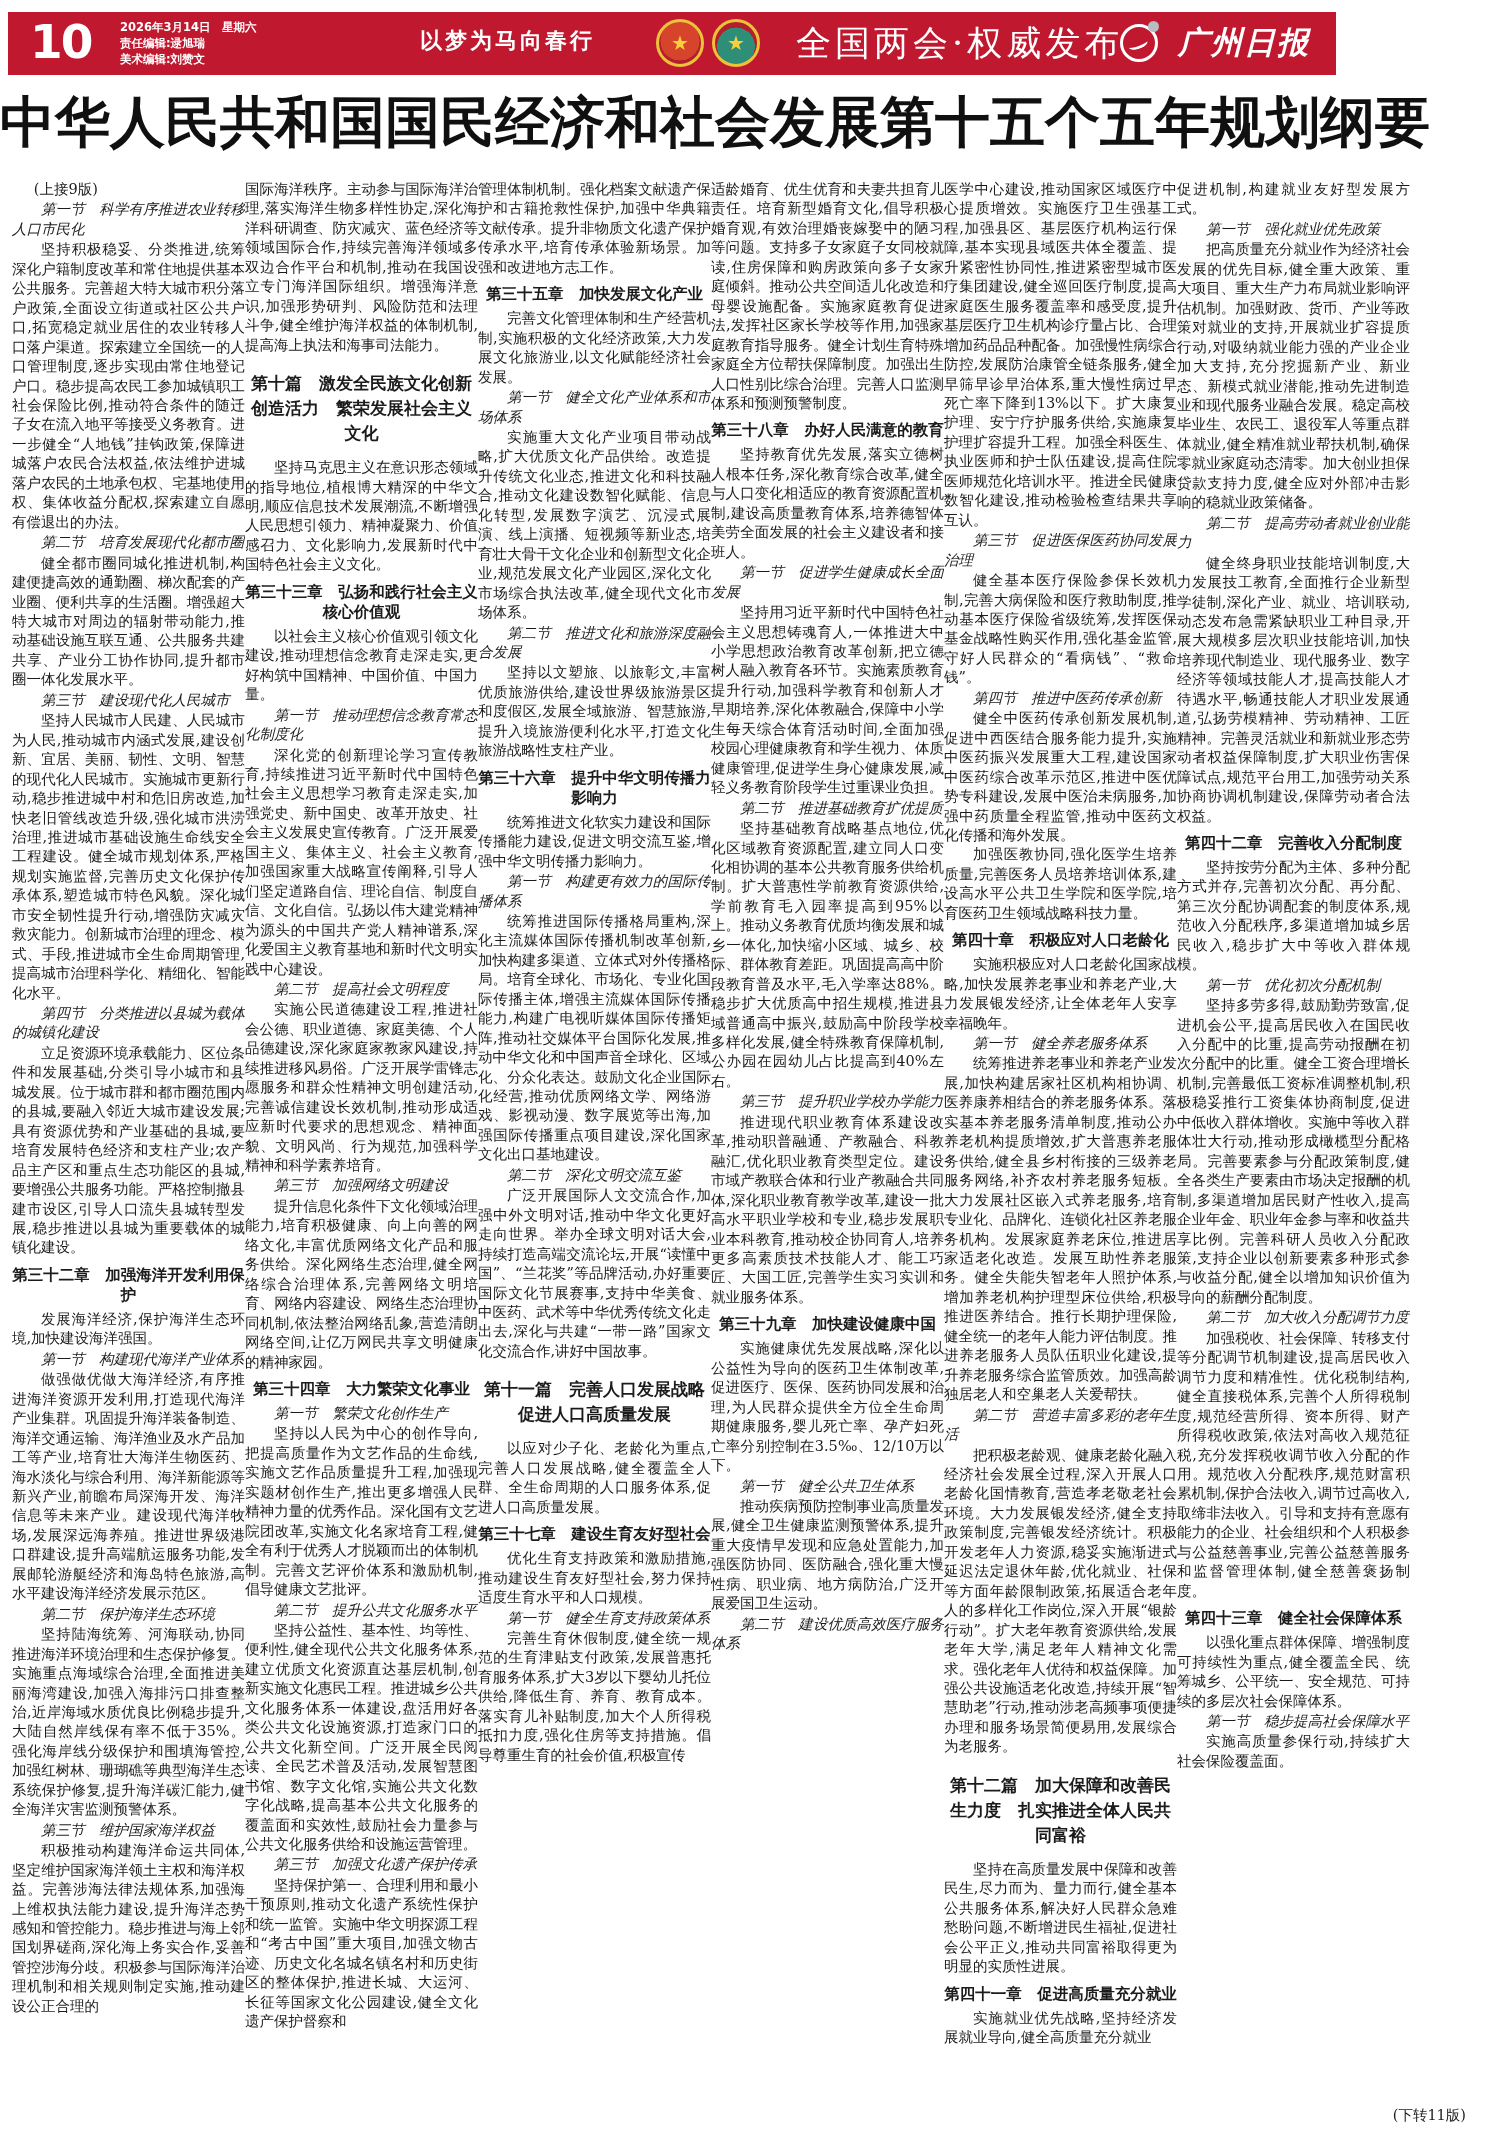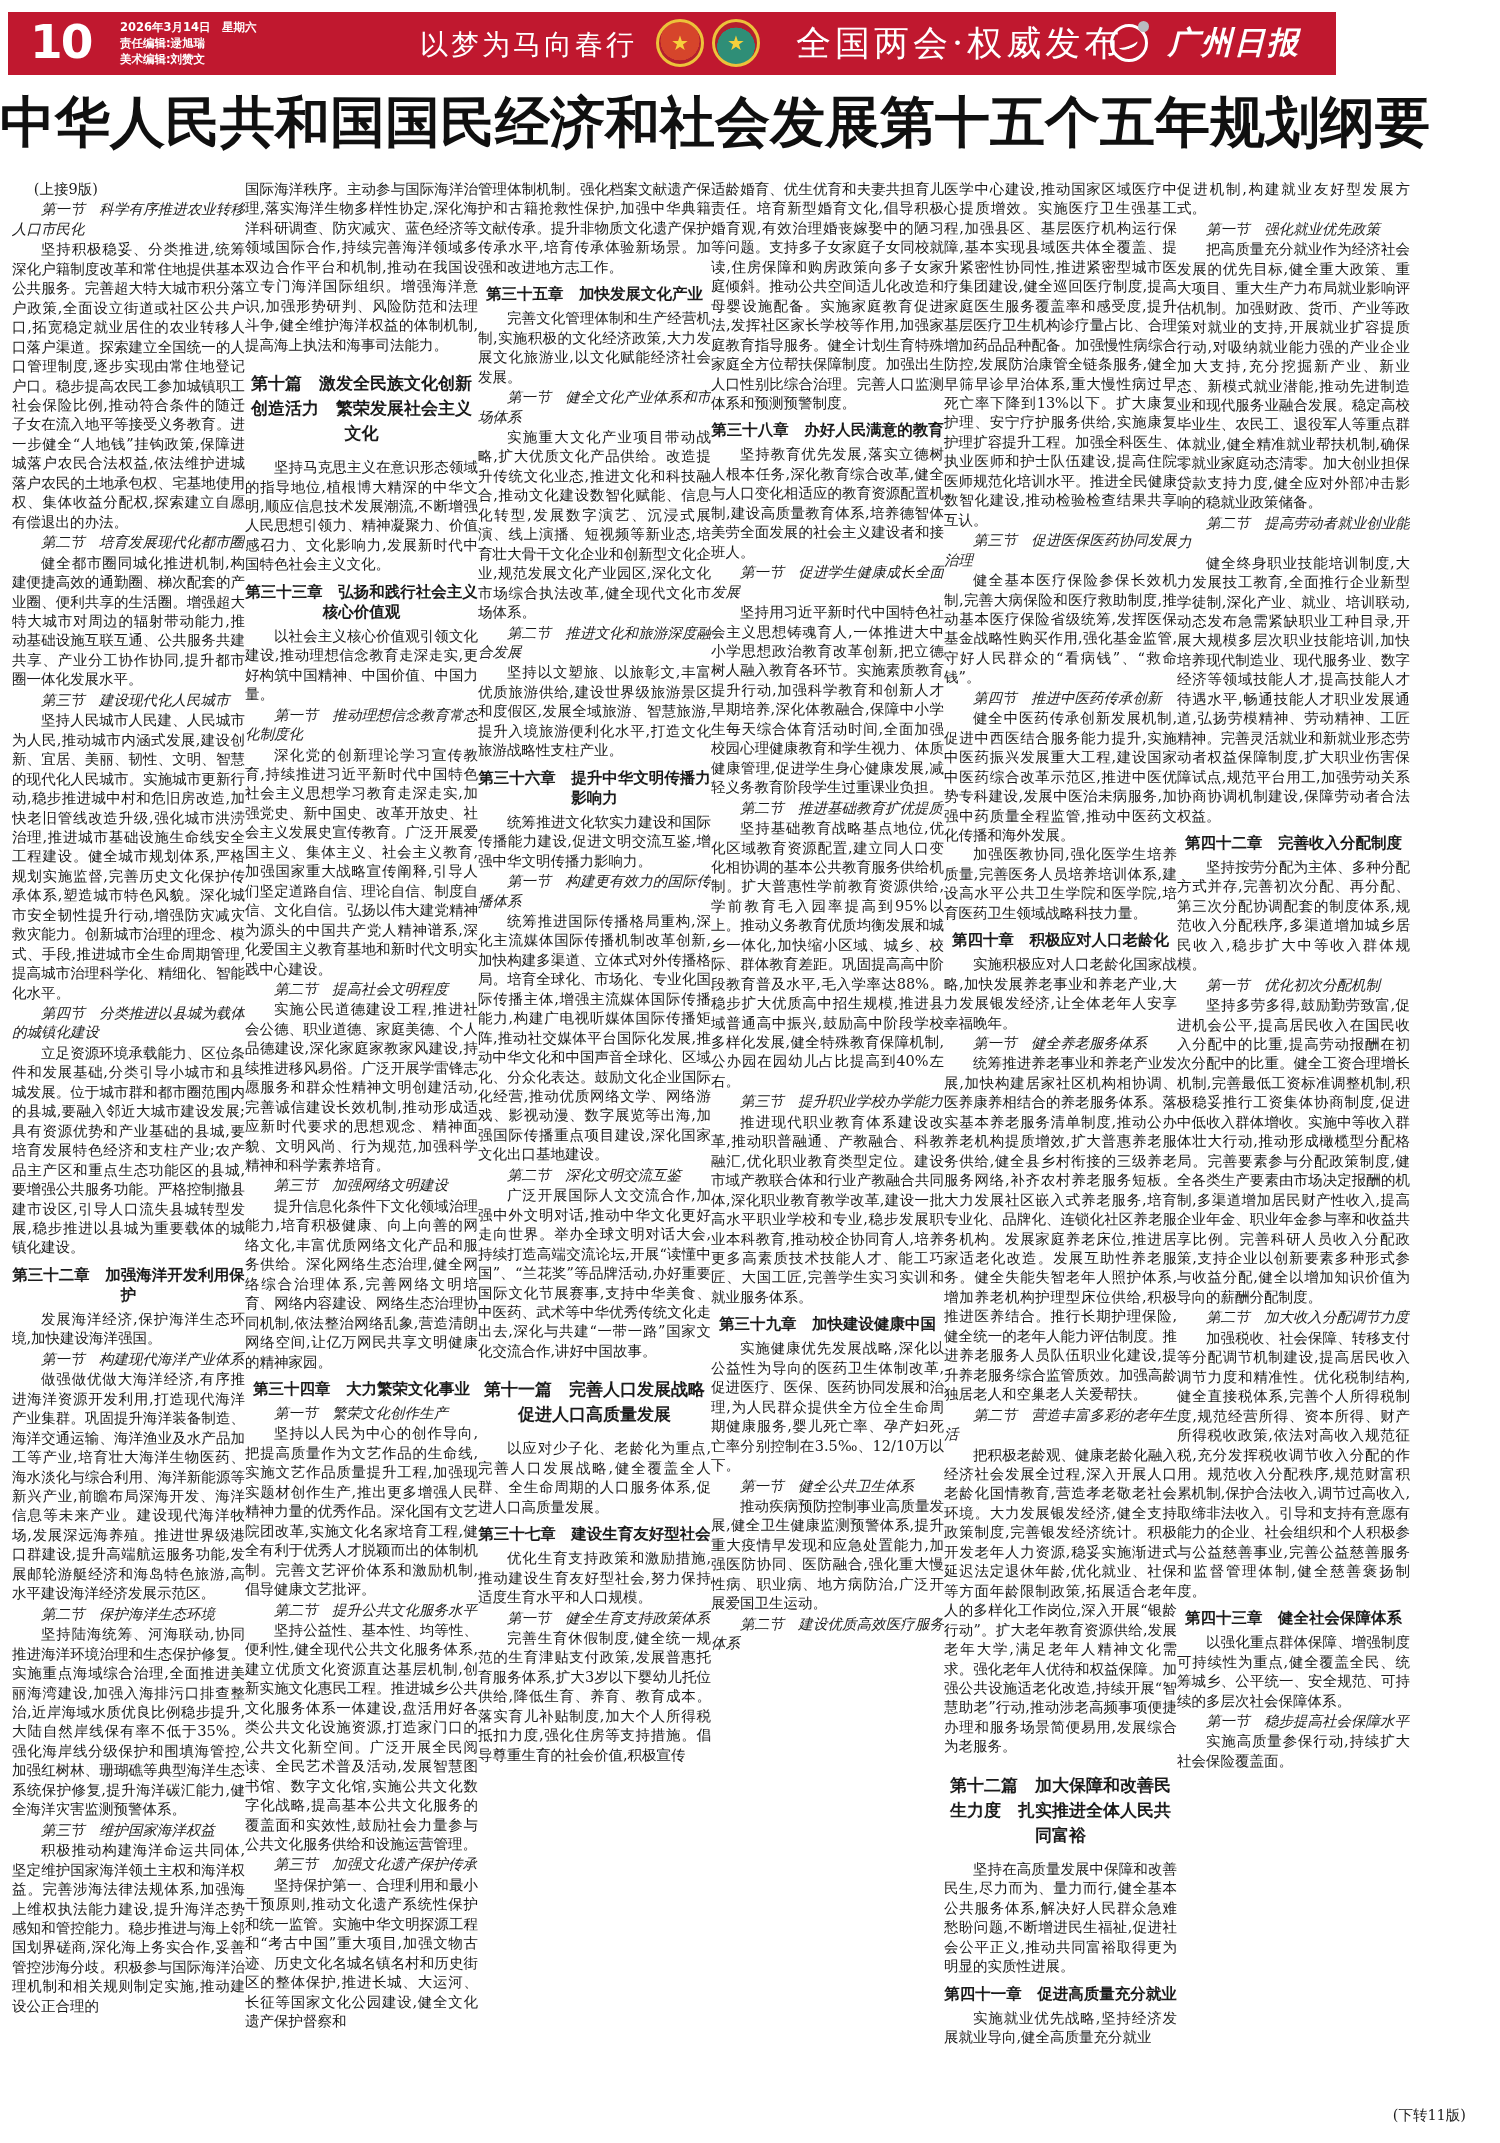--- a/index.html
+++ b/index.html
@@ -7,29 +7,29 @@
     width:1500px;height:2143px;position:relative;background:#ffffff;
     font-family:"DejaVu Serif",serif;color:#1b1b1b;overflow:hidden;
   }
   
   .topbar{
     position:absolute;left:8px;top:12px;width:1328px;height:63px;
     background:#c0182f;color:#fff;font-family:"DejaVu Sans",sans-serif;
   }
   .pagenum{position:absolute;left:22px;top:2px;font-size:47px;font-weight:900;letter-spacing:-2px;}
   .dateblock{position:absolute;left:112px;top:7px;font-size:11.5px;line-height:16px;font-weight:bold;}
-  .slogan{position:absolute;left:412px;top:14px;font-size:28px;font-weight:400;letter-spacing:3px;}
+  .slogan{position:absolute;left:412px;top:14px;font-size:22px;font-weight:700;letter-spacing:3px;}
   .emblems{position:absolute;left:648px;top:7px;display:flex;gap:8px;}
   .emblem{width:48px;height:48px;border-radius:50%;border:3px solid #ecc23a;box-sizing:border-box;
           display:flex;align-items:center;justify-content:center;font-size:20px;color:#f7d careful;}
   .emblem.national{background:radial-gradient(circle at 50% 45%, #d6452b 0 62%, #b41f2e 63%);color:#f7d03c;}
   .emblem.cppcc{background:radial-gradient(circle at 50% 58%, #2f8e77 0 58%, #b41f2e 59%);color:#f7d03c;}
   .banner-title{position:absolute;left:788px;top:8px;font-size:35px;font-weight:normal;
                 font-family:"DejaVu Serif",serif;letter-spacing:4px;}
-  .masthead{position:absolute;right:36px;top:10px;display:flex;align-items:center;gap:20px;}
+  .masthead{position:absolute;right:26px;top:10px;display:flex;align-items:center;gap:20px;}
   .logo-ring{width:38px;height:38px;border:3.5px solid #fff;border-radius:50%;position:relative;box-sizing:border-box;}
   .logo-ring::before{content:"";position:absolute;left:5px;top:12px;width:20px;height:7px;border-bottom:3.5px solid #fff;border-radius:50%;transform:rotate(-20deg);}
   .logo-dot{position:absolute;right:-4px;top:-6px;width:11px;height:11px;border-radius:50%;background:#b9bcc0;}
   .masthead-text{font-size:31px;font-weight:900;font-style:italic;font-family:"DejaVu Serif",serif;letter-spacing:2px;}
   
   .headline{
     position:absolute;left:0;top:86px;width:100%;text-align:left;
     font-family:"DejaVu Sans",sans-serif;font-size:55px;font-weight:900;
     color:#101010;letter-spacing:0px;white-space:nowrap;
   }

